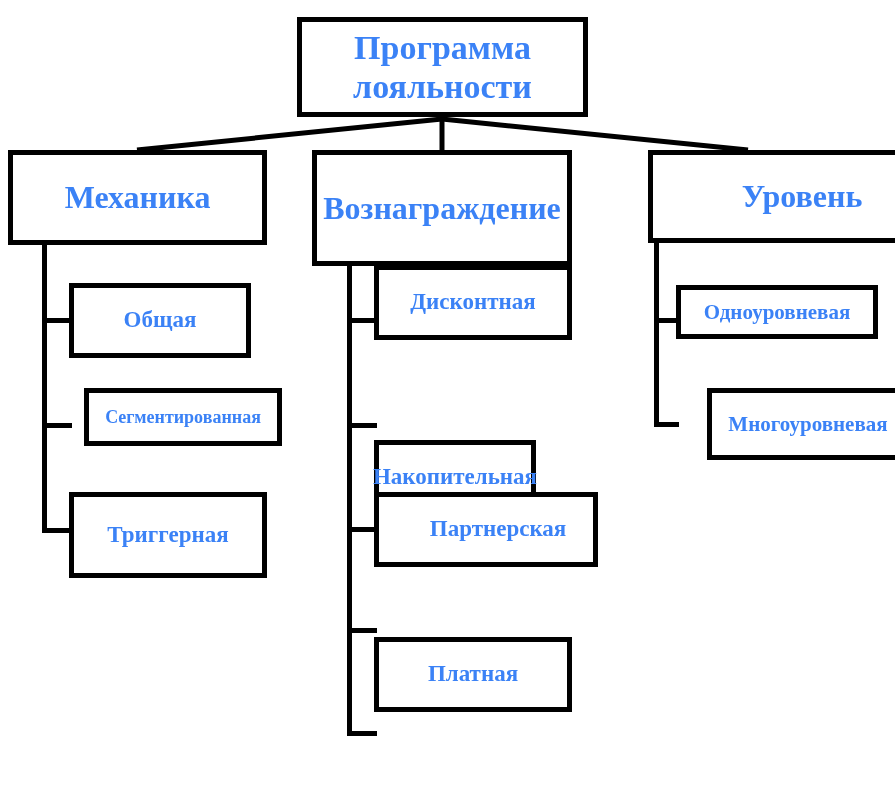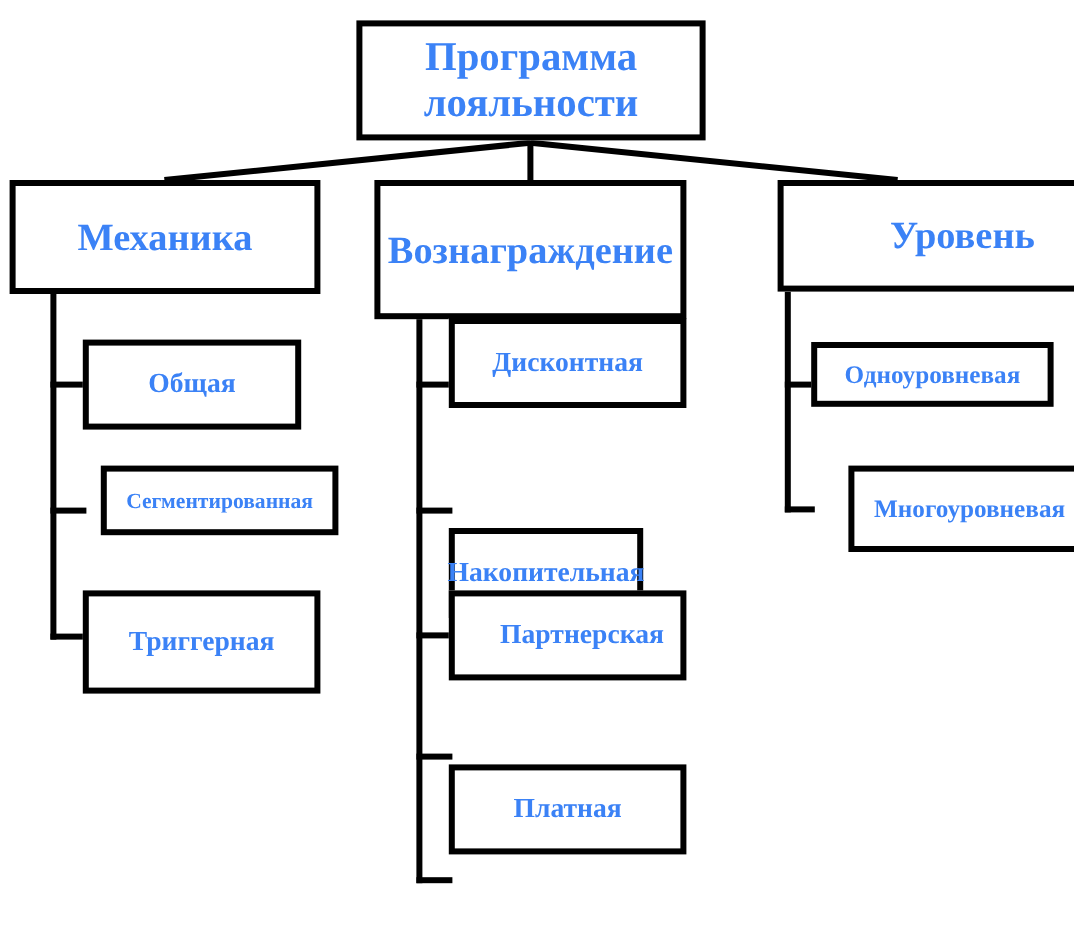--- a/index.html
+++ b/index.html
@@ -102,21 +102,21 @@
   <div class="connector" style="left:347px; top:527px; width:30px; height:5px;"></div>
   <div class="connector" style="left:347px; top:628px; width:30px; height:5px;"></div>
   <div class="connector" style="left:347px; top:731px; width:30px; height:5px;"></div>
 
   <div class="node leaf" style="left:374px; top:265px; width:198px; height:75px;">
     <span>Дисконтная</span>
   </div>
   <div class="node leaf" style="left:374px; top:404px; width:162px; height:75px;margin-top:36px;">
     <span>Накопительная</span>
   </div>
-  <div class="node leaf" style="left:374px; top:492px; width:198px; height:75px;padding-left:24px;">
+  <div class="node leaf" style="left:374px; top:492px; width:224px; height:75px;padding-left:24px;">
     <span>Партнерская</span>
   </div>
   <div class="node leaf" style="left:374px; top:593px; width:198px; height:75px;margin-top:44px;">
     <span>Платная</span>
   </div>
 
   <div class="node level2" style="left:648px; top:150px; width:308px; height:93px;font-family:Liberation Serif, serif;">
     <span>Уровень</span>
   </div>
 

